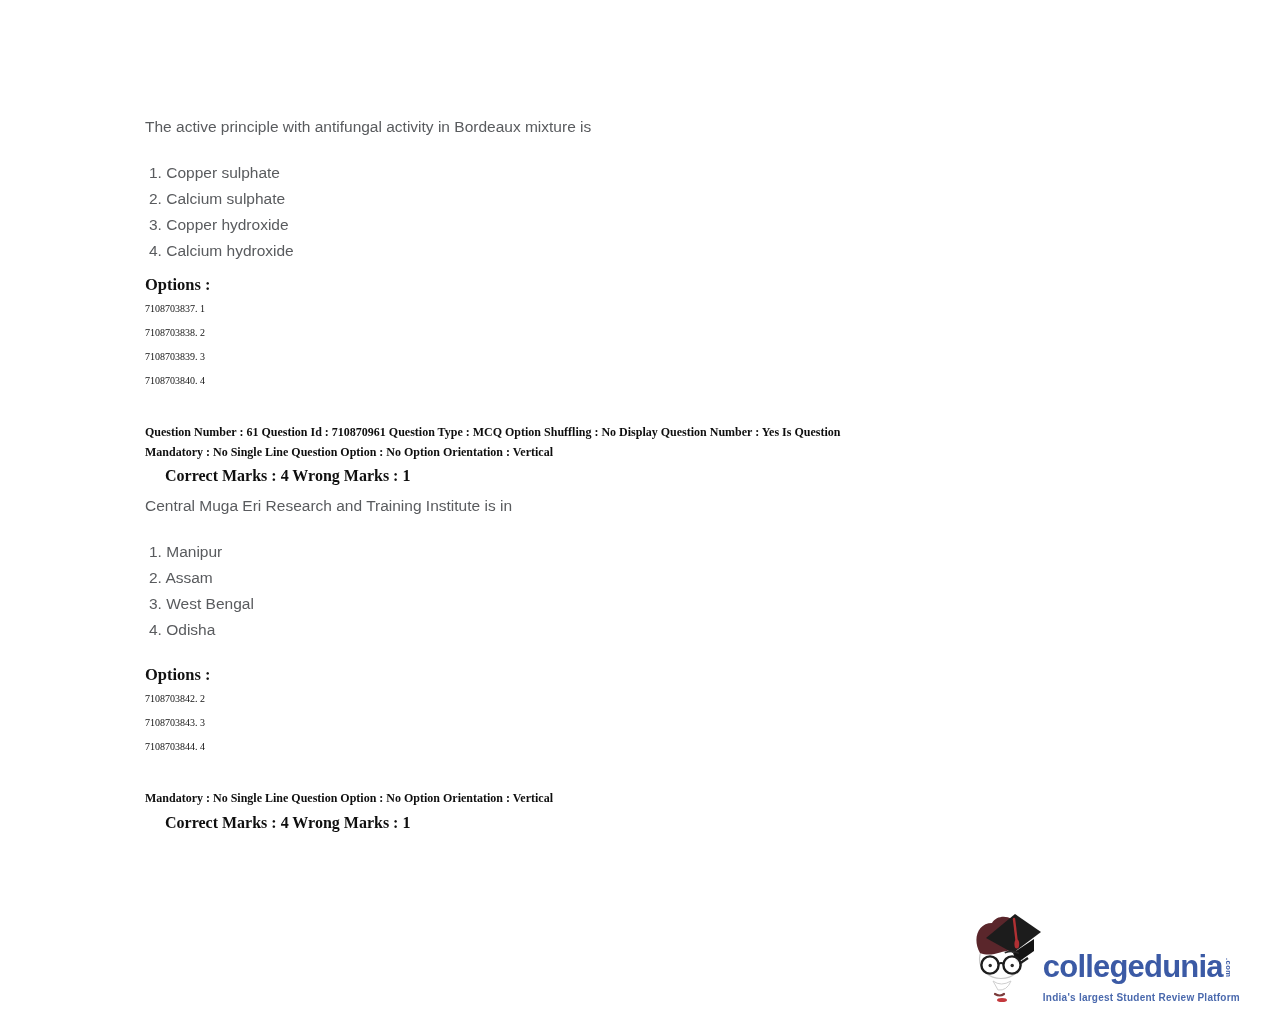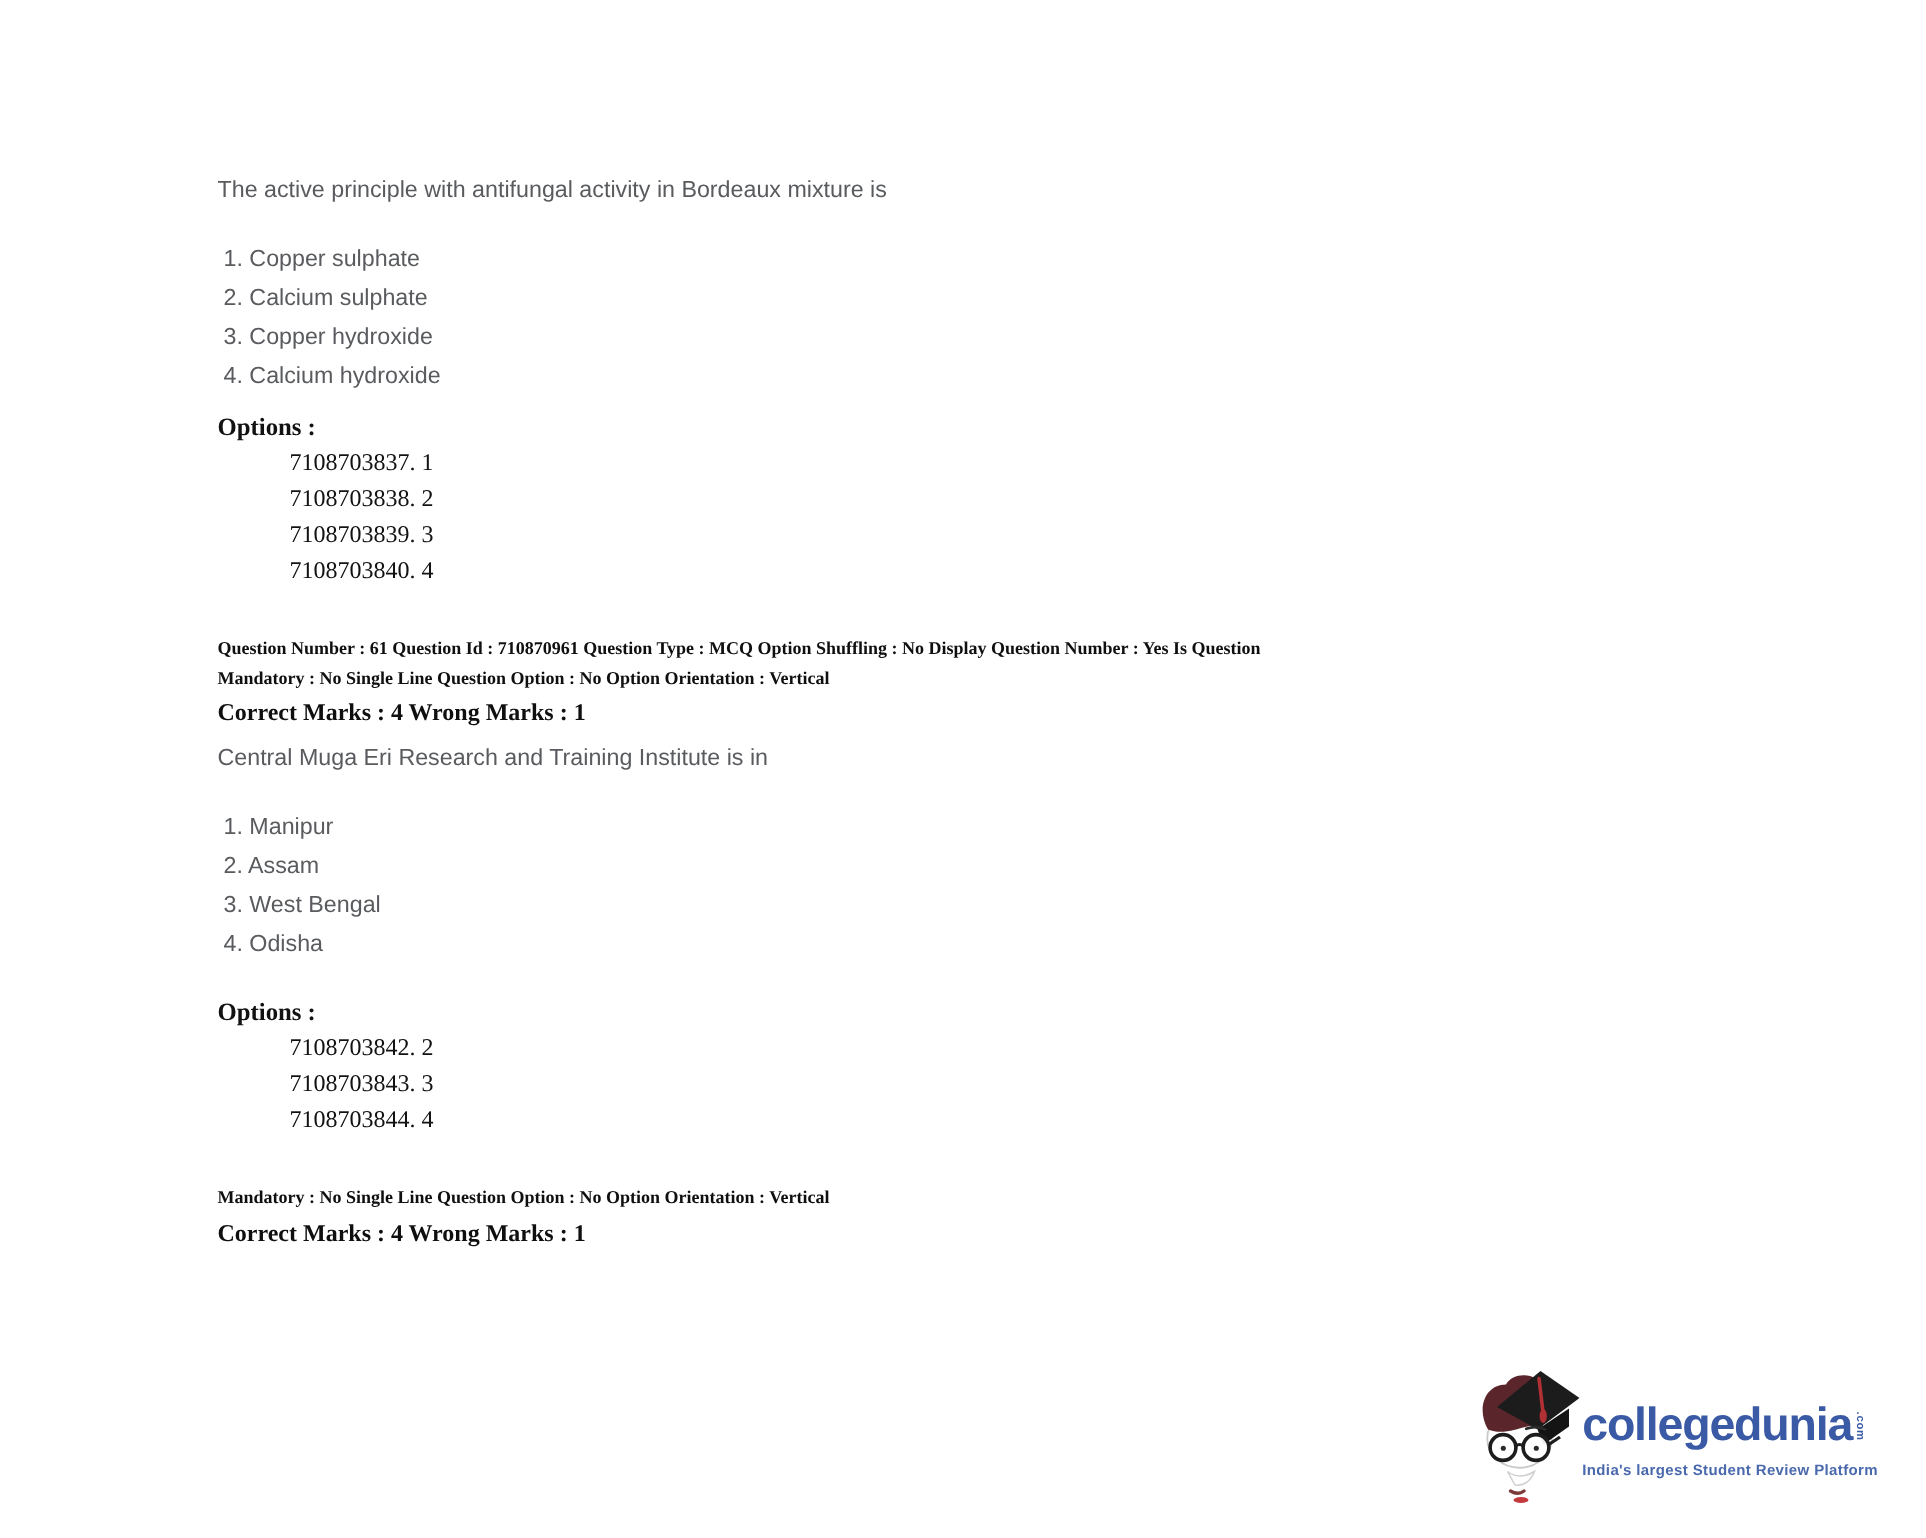--- a/index.html
+++ b/index.html
@@ -32,51 +32,51 @@
   .options-heading {
     font-family: "Liberation Serif", serif;
     font-weight: bold;
     font-size: 16.5px;
     color: #121212;
     line-height: 24px;
     margin-top: 9px;
   }
   .option-id {
     font-family: "Liberation Serif", serif;
-    font-size: 16px;
+    font-size: 10px;
     color: #121212;
     line-height: 24px;
     white-space: pre;
-    margin-left: 48px;
   }
   .meta {
     font-family: "Liberation Serif", serif;
     font-weight: bold;
     font-size: 12px;
     color: #0f0f0f;
     line-height: 19.5px;
     margin-top: 30px;
   }
   .marks {
     font-family: "Liberation Serif", serif;
     font-weight: bold;
     font-size: 16px;
     color: #0f0f0f;
     line-height: 19px;
     margin-top: 4px;
+    margin-left: 20px;
   }
   .q-text.follow { margin-top: 12px; }
   .options-heading.gap { margin-top: 20px; }
 
   
   .logo {
     position: absolute;
-    right: 32px; bottom: 22px;
+    right: 44px; bottom: 22px;
     display: flex;
-    align-items: flex-start;
+    align-items: flex-end;
   }
   .mascot { width: 70px; height: 96px; display: block; }
   .logo-textcol { margin-left: 2px; padding-top: 26px; }
   .brand-row { display: flex; align-items: flex-start; }
   .brand {
     font-family: "Liberation Sans", sans-serif;
     font-weight: bold;
     font-size: 31px;
     letter-spacing: -0.8px;
     color: #3b5aa5;

